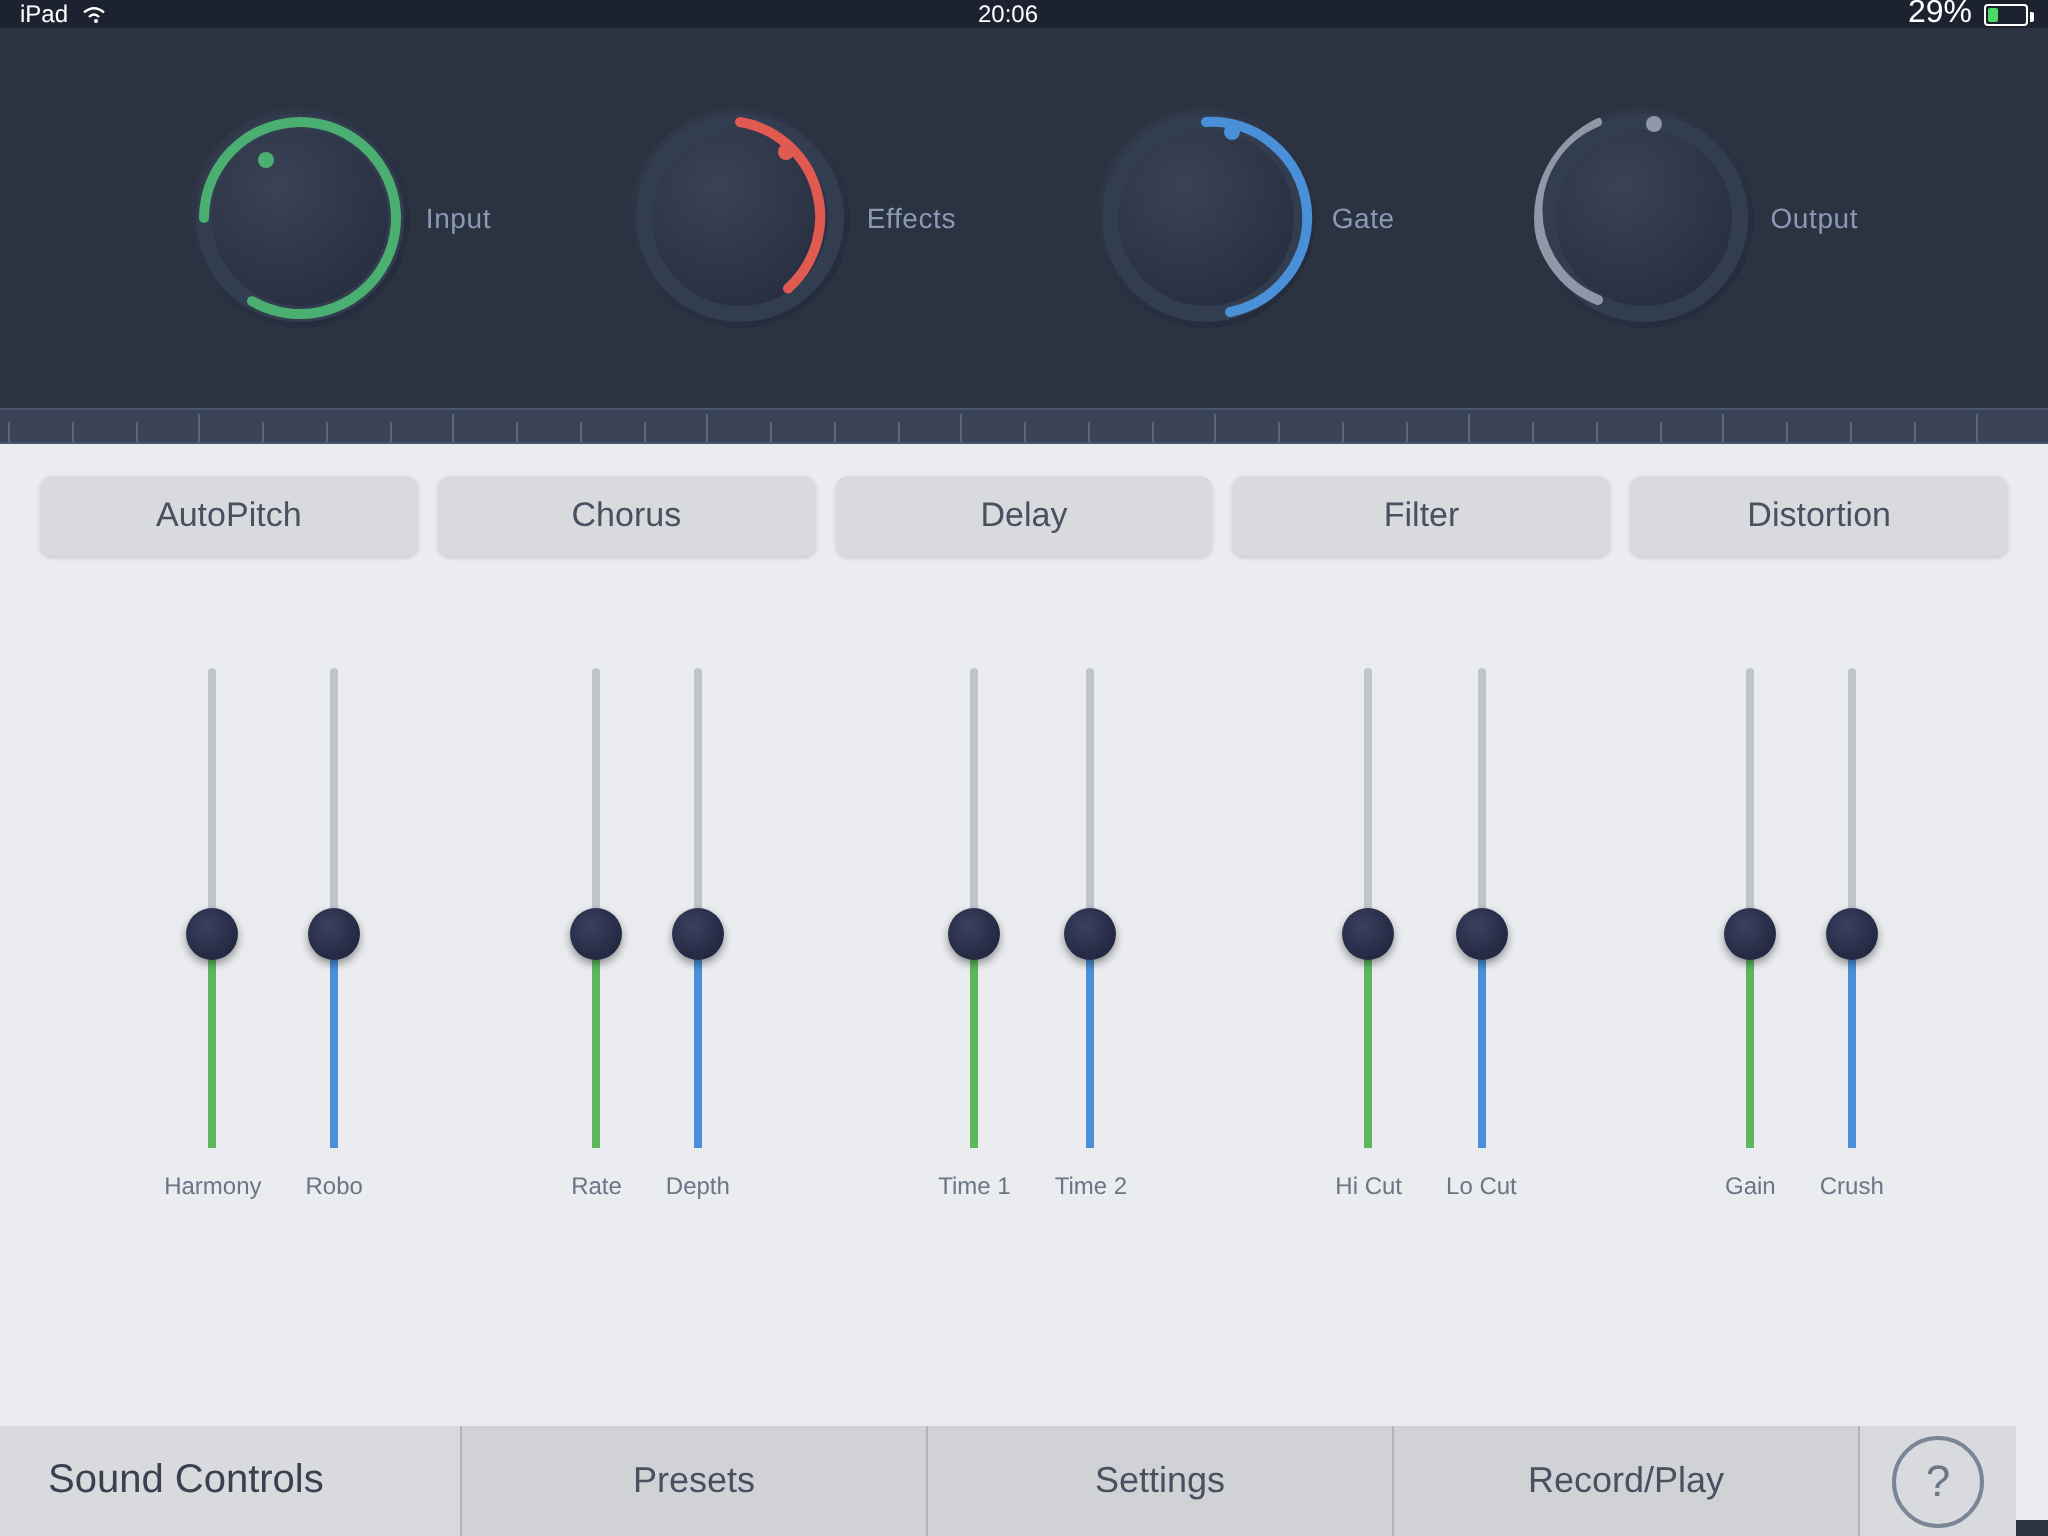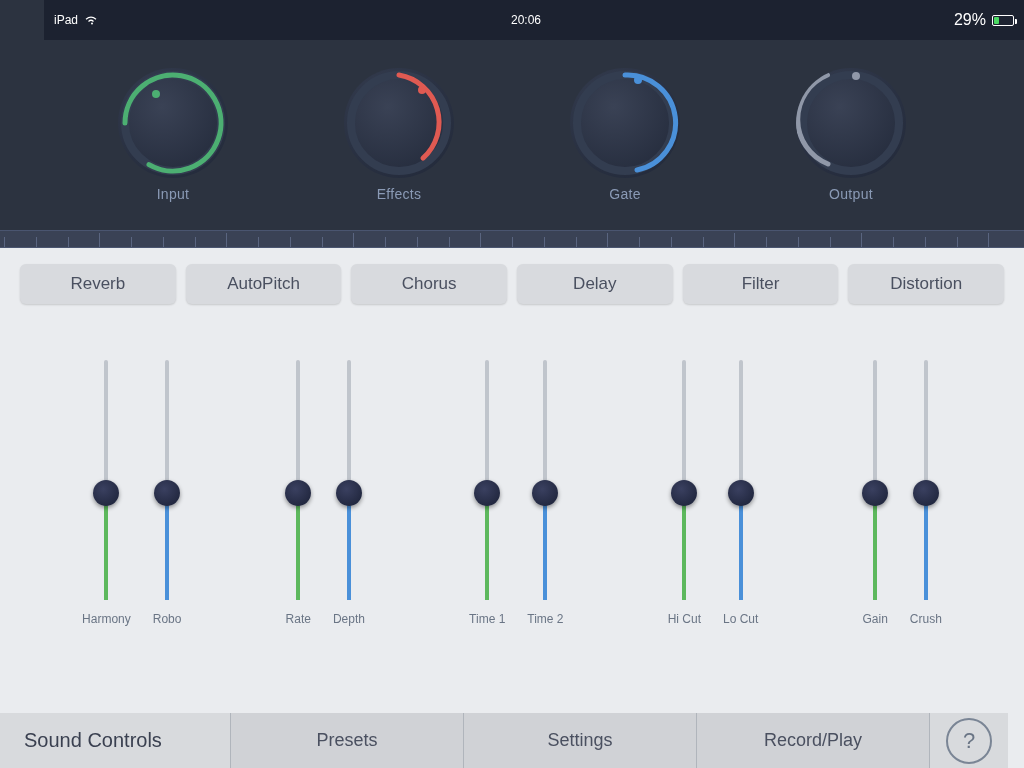--- a/index.html
+++ b/index.html
@@ -7,29 +7,28 @@
       width: 1024px;
       height: 768px;
       background: #2c3340;
       font-family: -apple-system, 'Helvetica Neue', Arial, sans-serif;
       overflow: hidden;
       position: relative;
     }
 
     
     .status-bar {
-      height: 40px;
+      height: 14px;
       background: #1c2230;
       display: flex;
       align-items: center;
       justify-content: space-between;
       padding: 0 10px;
       font-size: 12px;
       color: #fff;
-      margin-left: 44px;
     }
     .status-left { display: flex; align-items: center; gap: 6px; }
     .status-center { font-weight: 500; }
     .status-right { display: flex; align-items: center; gap: 6px; font-size: 16px; }
     .battery-icon {
       display: inline-flex; align-items: center; gap: 1px;
     }
     .battery-body {
       width: 22px; height: 11px; border: 1.5px solid #fff; border-radius: 2px; position: relative;
       display: flex; align-items: center; padding: 1px;
@@ -46,21 +45,21 @@
     .knob-section {
       background: #2c3340;
       height: 190px;
       display: flex;
       align-items: center;
       justify-content: space-around;
       padding: 20px 60px;
     }
     .knob-container {
       display: flex;
-      flex-direction: column;
+      flex-direction: row;
       align-items: center;
       gap: 8px;
     }
     .knob-wrapper {
       position: relative;
       width: 110px;
       height: 110px;
     }
     .knob-bg {
       width: 110px;
@@ -365,21 +364,20 @@
       <div class="ruler-tick"></div>
         <div class="ruler-tick"></div>
       <div class="ruler-tick"></div>
         <div class="ruler-tick"></div>
     </div>
   </div>
 
   <div class="effects-section">
 
     <div class="effect-buttons">
-      <button class="effect-btn">Reverb</button>
       <button class="effect-btn">AutoPitch</button>
       <button class="effect-btn">Chorus</button>
       <button class="effect-btn">Delay</button>
       <button class="effect-btn">Filter</button>
       <button class="effect-btn">Distortion</button>
     </div>
 
     <div class="sliders-area" id="sliders-area">
         <div class="slider-group">
           <div class="slider-col">

